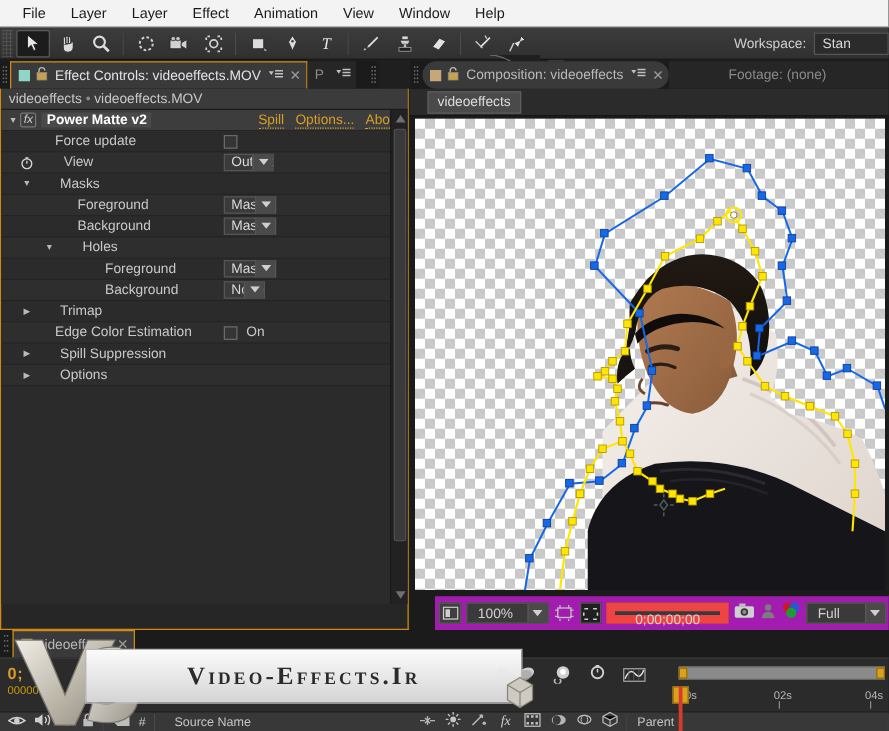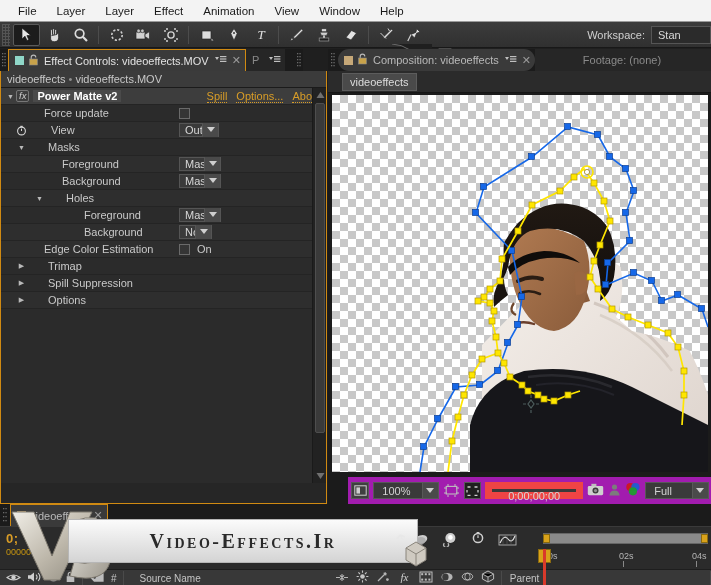--- a/index.html
+++ b/index.html
@@ -466,29 +466,29 @@
           <span class="ddn"><span>None</span>
             <span class="arw">
                 <svg width="8" height="6" viewBox="0 0 8 6">
                   <path d="M0 0 L8 0 L4 5 Z" fill="#cfcfcf"></path>
                 </svg>
               </span>
           </span>
         </span>
       </div>
 
+      <div class="row ind2">
+        <span class="tw">▶</span>
+        <span class="nm">Trimap</span>
+      </div>
+
       <div class="row ind1 alt" style="position:relative;">
         <span class="nm">Edge Color Estimation</span>
         <span class="cbx"></span>
         <span class="ontxt">On</span>
-      </div>
-
-      <div class="row ind2">
-        <span class="tw">▶</span>
-        <span class="nm">Trimap</span>
       </div>
 
       <div class="row ind2">
         <span class="tw">▶</span>
         <span class="nm">Spill Suppression</span>
       </div>
 
       <div class="row ind2 alt">
         <span class="tw">▶</span>
         <span class="nm">Options</span>

